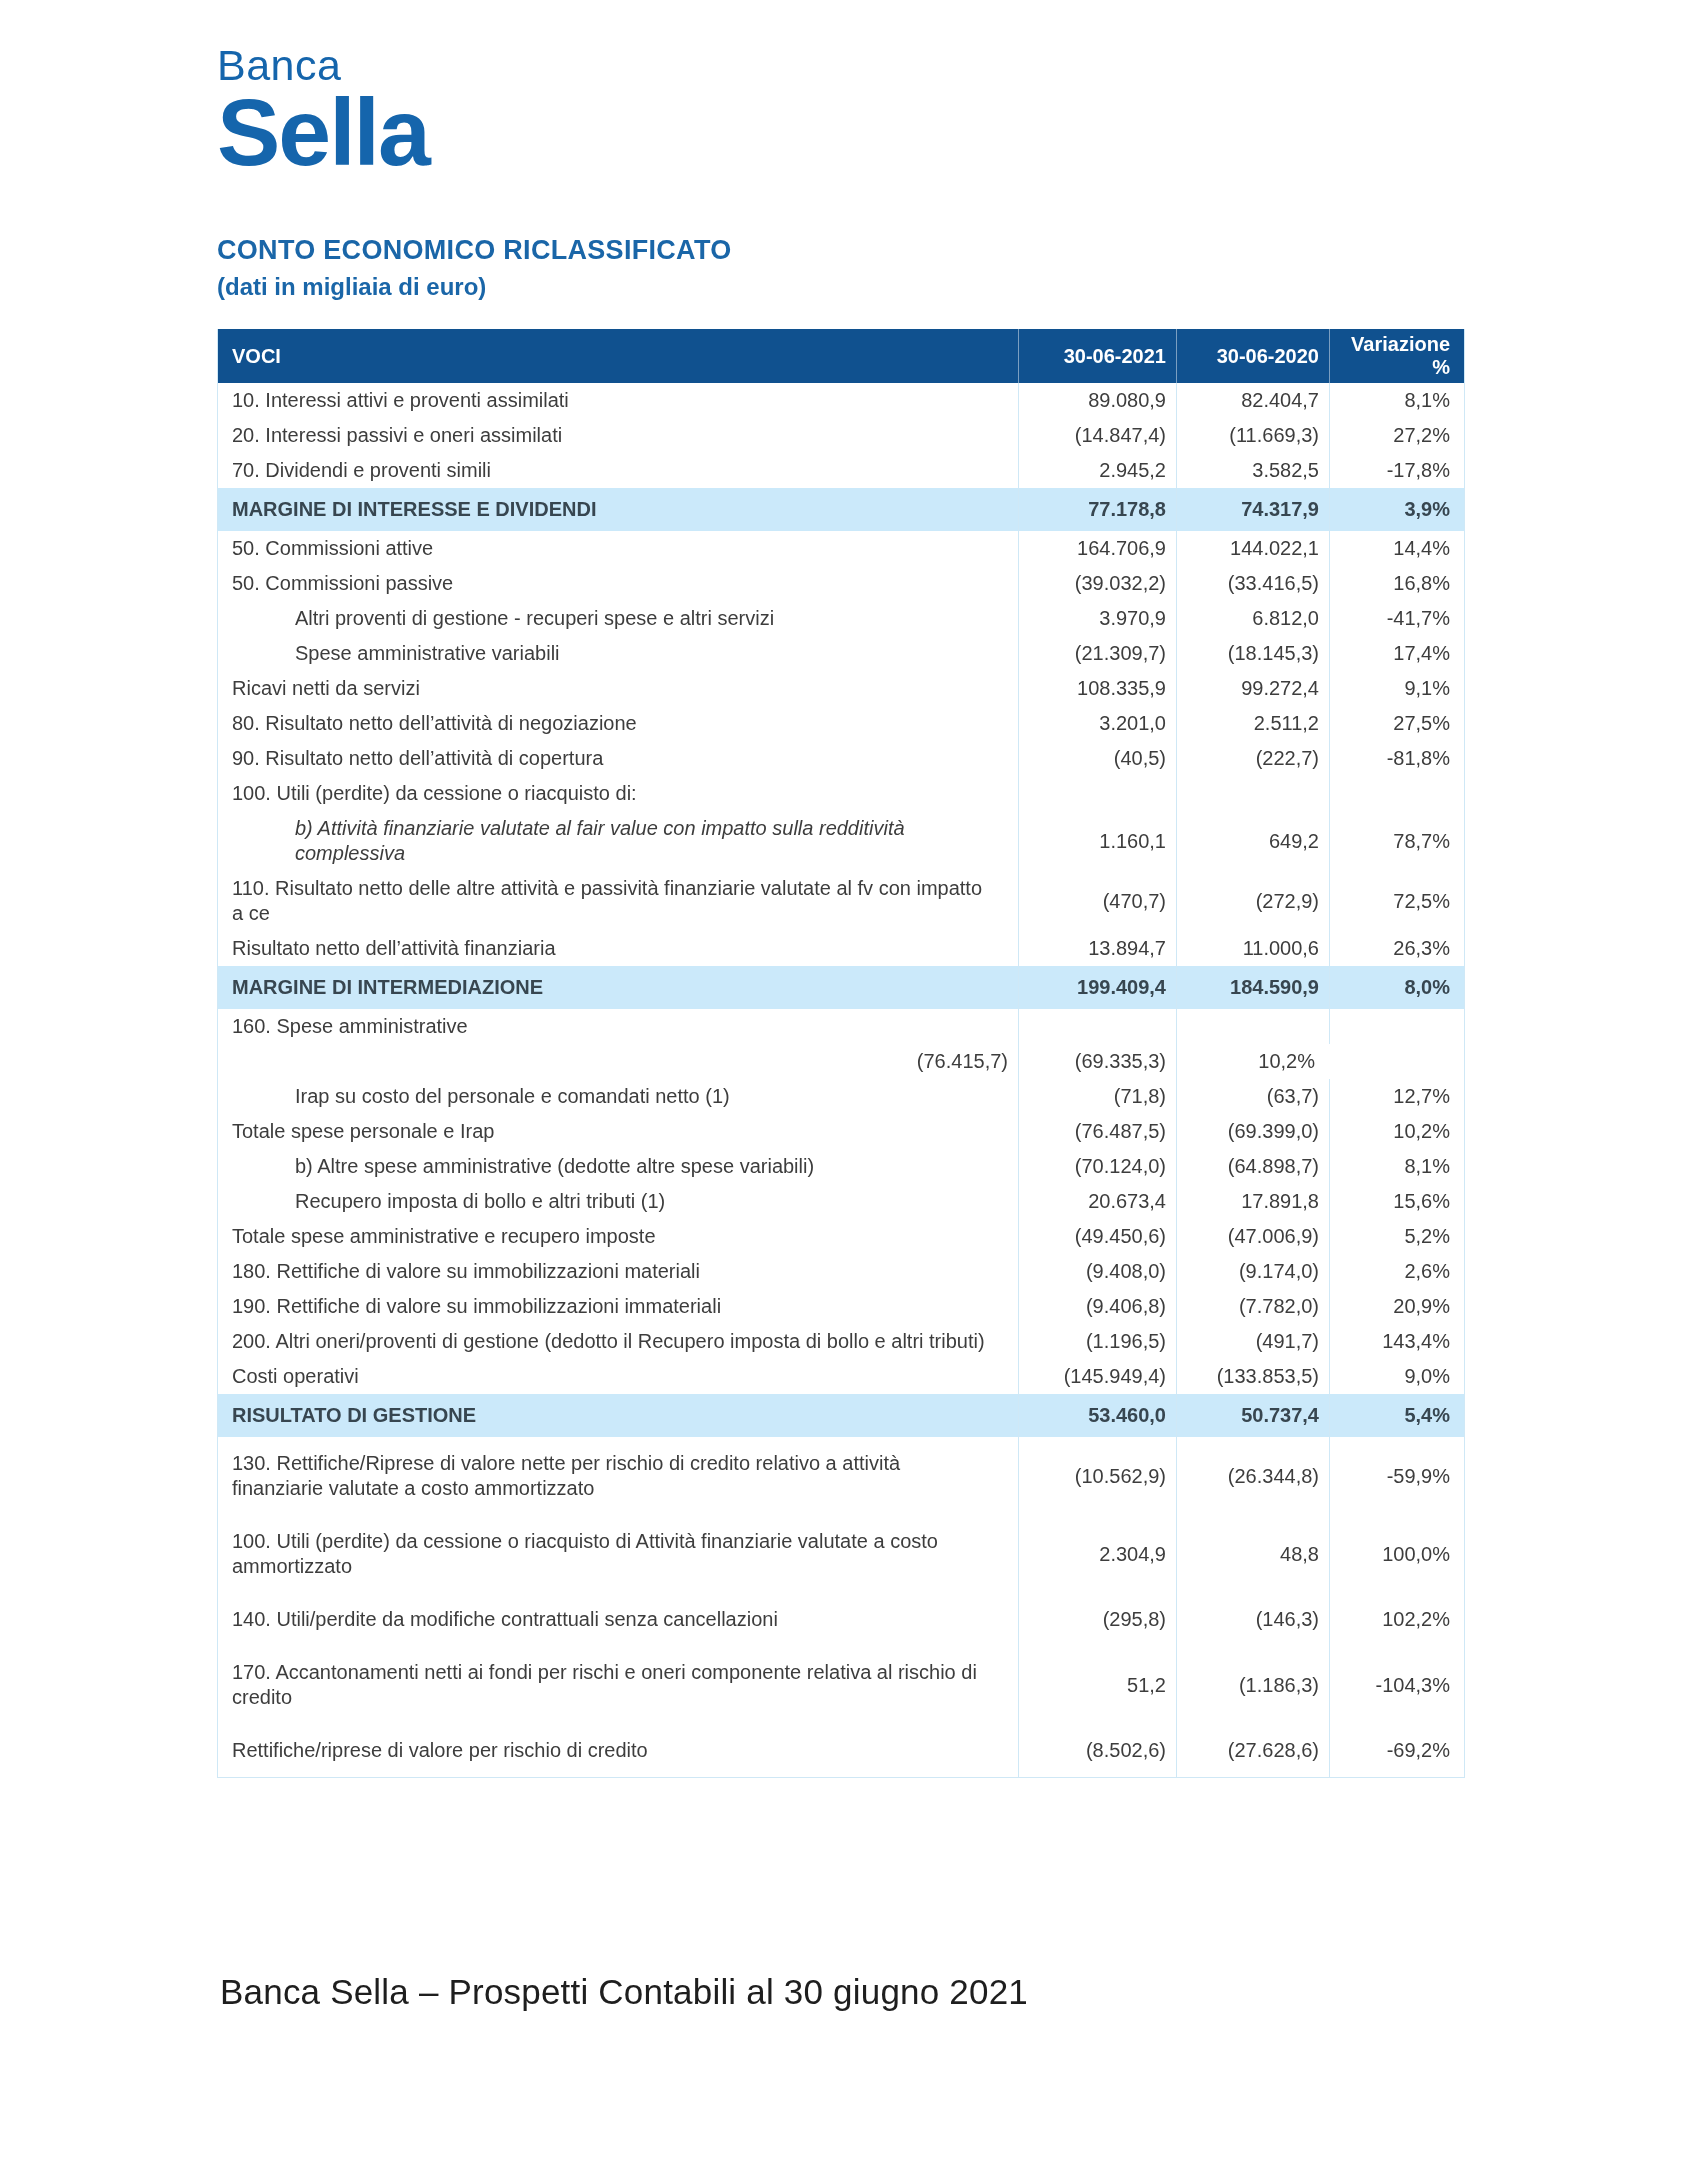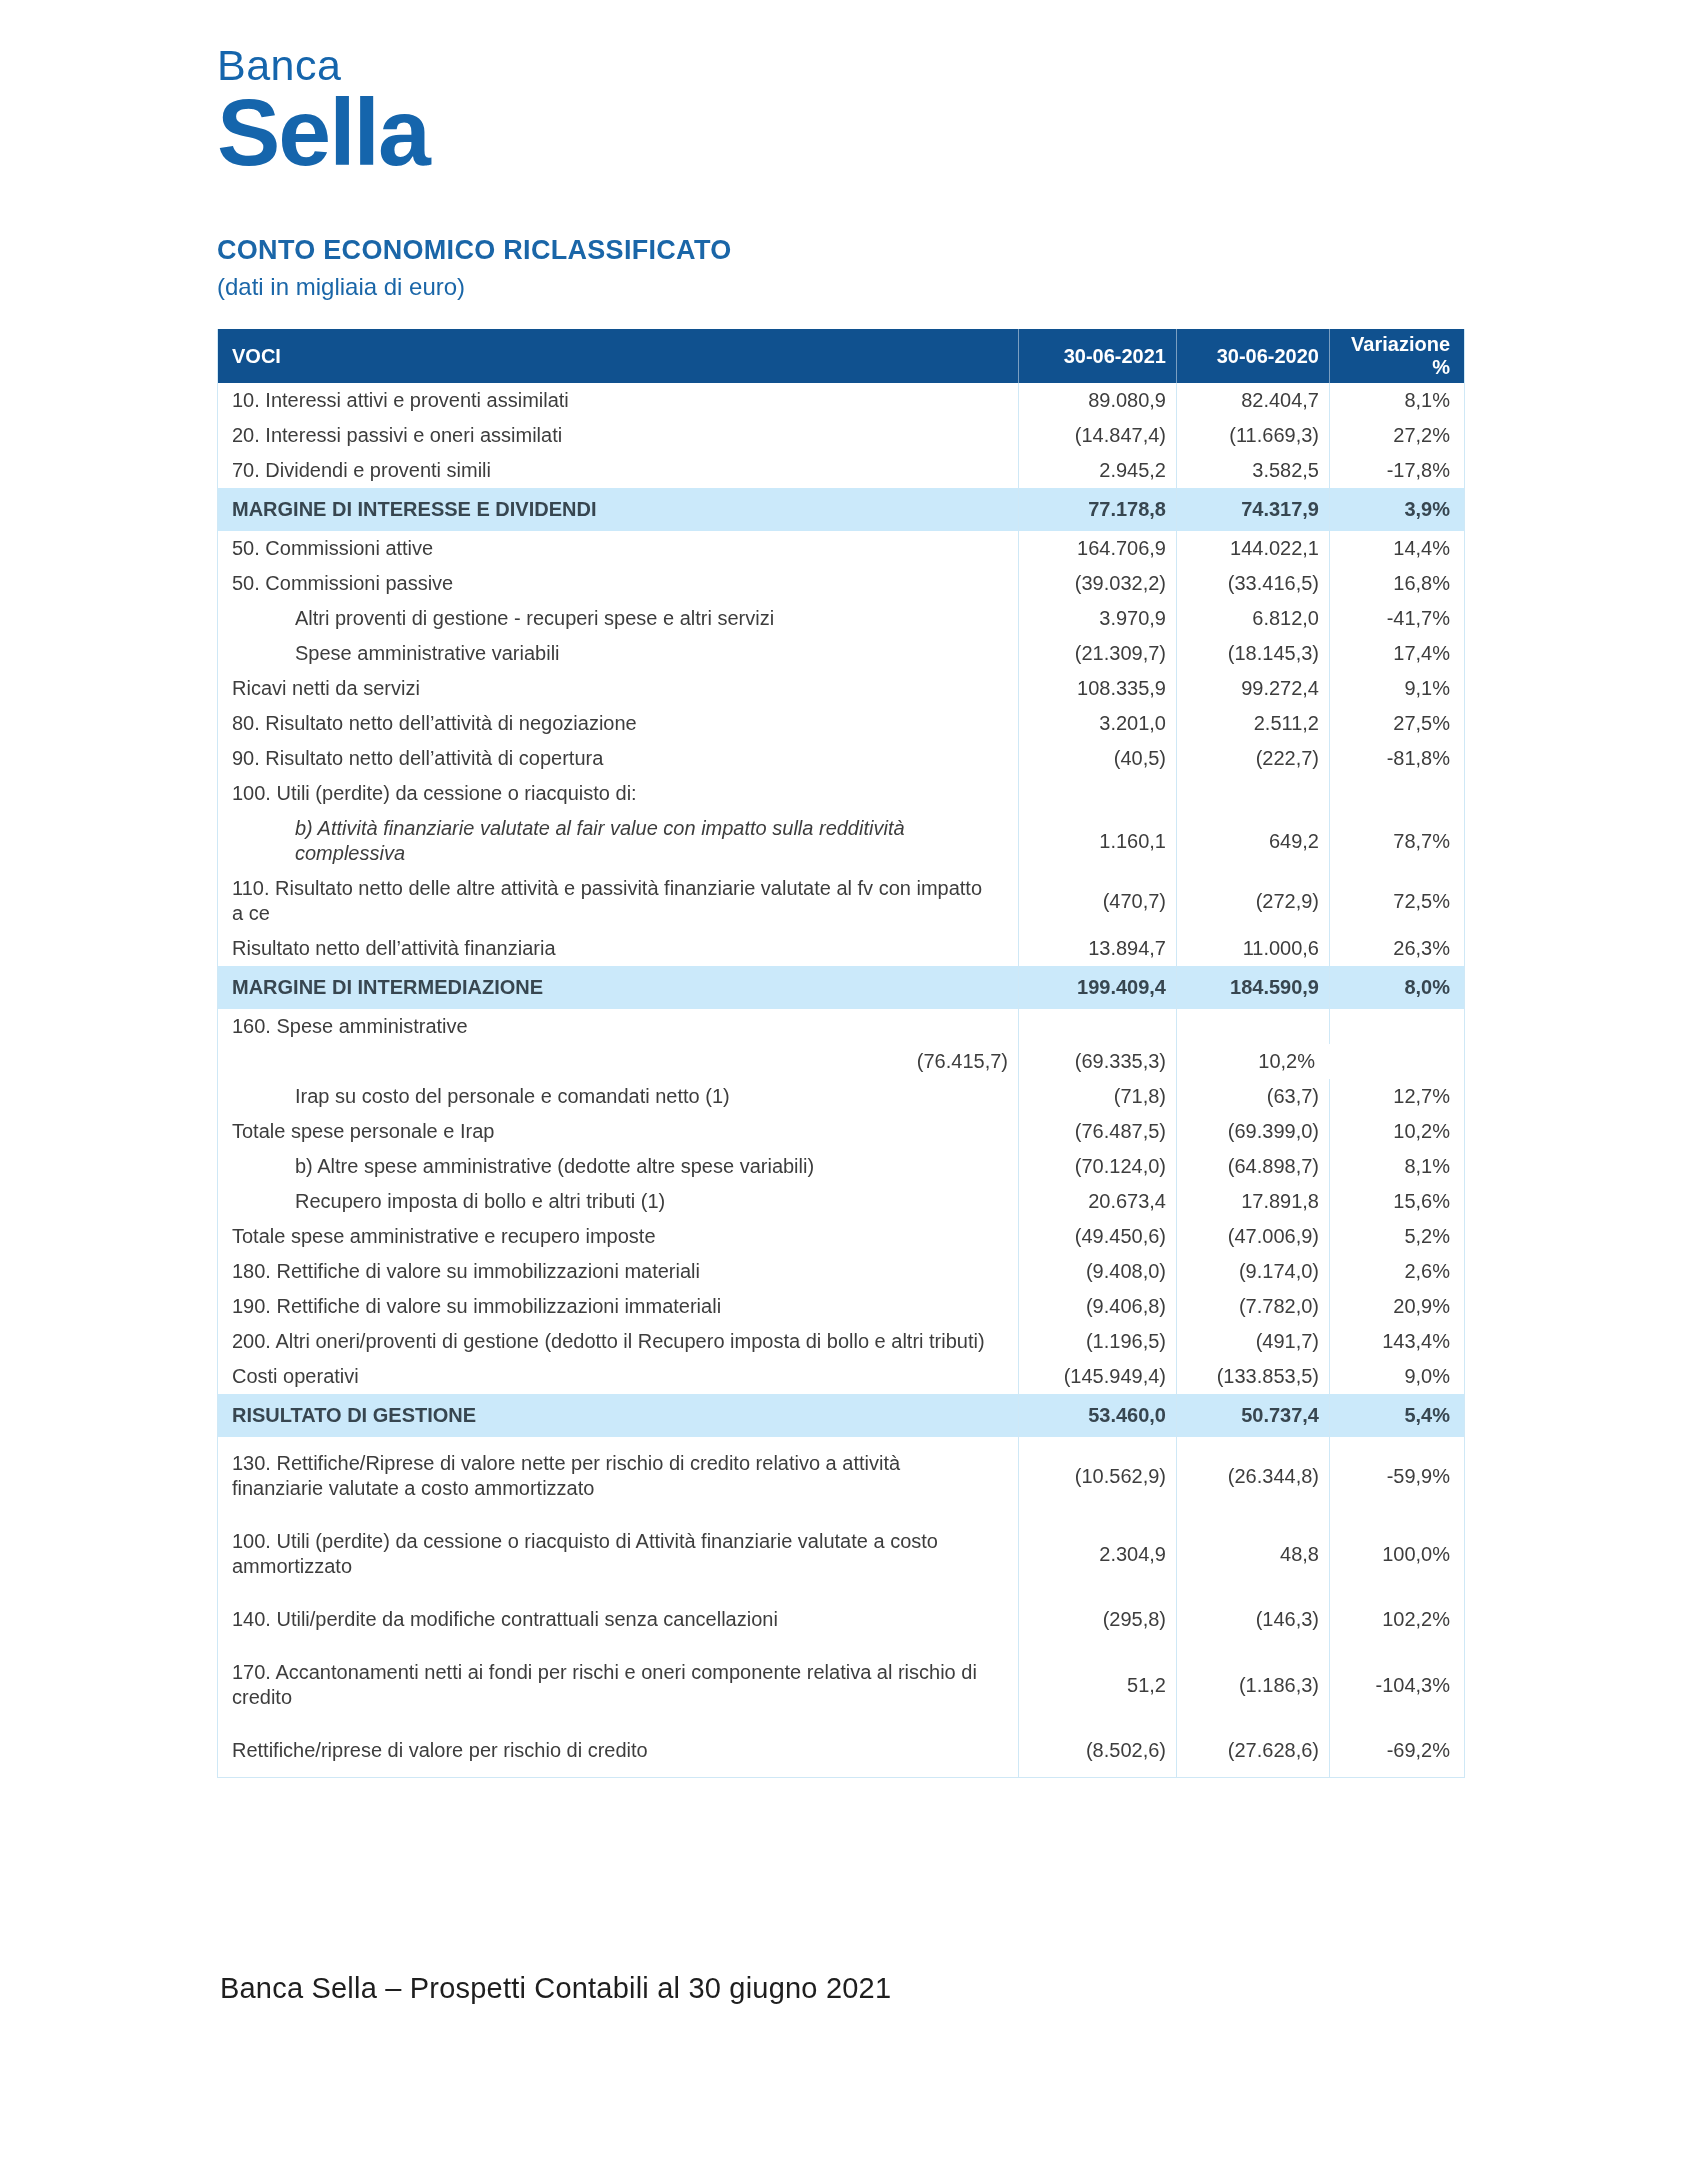--- a/index.html
+++ b/index.html
@@ -13,21 +13,21 @@
   }
   .content { position:absolute; left:217px; top:0; width:1248px; }
 
   
   .logo { margin-top:44px; color:#1565AC; }
   .logo-banca { font-size:43px; font-weight:500; letter-spacing:0.5px; line-height:1.0; }
   .logo-sella { font-size:95px; font-weight:800; letter-spacing:-2px; line-height:0.92; margin-top:2px; }
 
   
   .doc-title { margin-top:59px; color:#1A66A8; font-size:27px; font-weight:600; letter-spacing:0.3px; }
-  .doc-subtitle { margin-top:7px; color:#1A66A8; font-size:24px; font-weight:400; }
+  .doc-subtitle { margin-top:7px; color:#1A66A8; font-size:24px; font-weight:700; }
 
   
   .fin-table {
     margin-top:28px;
     width:1248px;
     border:1px solid #CFE8F6;
     border-top:none;
   }
   .row {
     display:grid;
@@ -63,21 +63,21 @@
   .row.total { background:#CBE9FA; }
   .row.total .cell { color:#374650; font-weight:600; padding-top:9px; padding-bottom:9px; }
   .row.sub .cell.label { padding-left:77px; }
   .row.sub-italic .cell.label { padding-left:77px; font-style:italic; }
   .row.tall .cell { padding-top:14px; padding-bottom:14px; }
 
   
   .footer-text {
     position:absolute;
     left:220px; top:1972px;
-    font-size:29px;
+    font-size:35px;
     font-weight:500;
     color:#1E1E1E;
     letter-spacing:0.2px;
   }
 </style>
 </head>
 <body>
 
 <div class="page">
   <div class="content">

